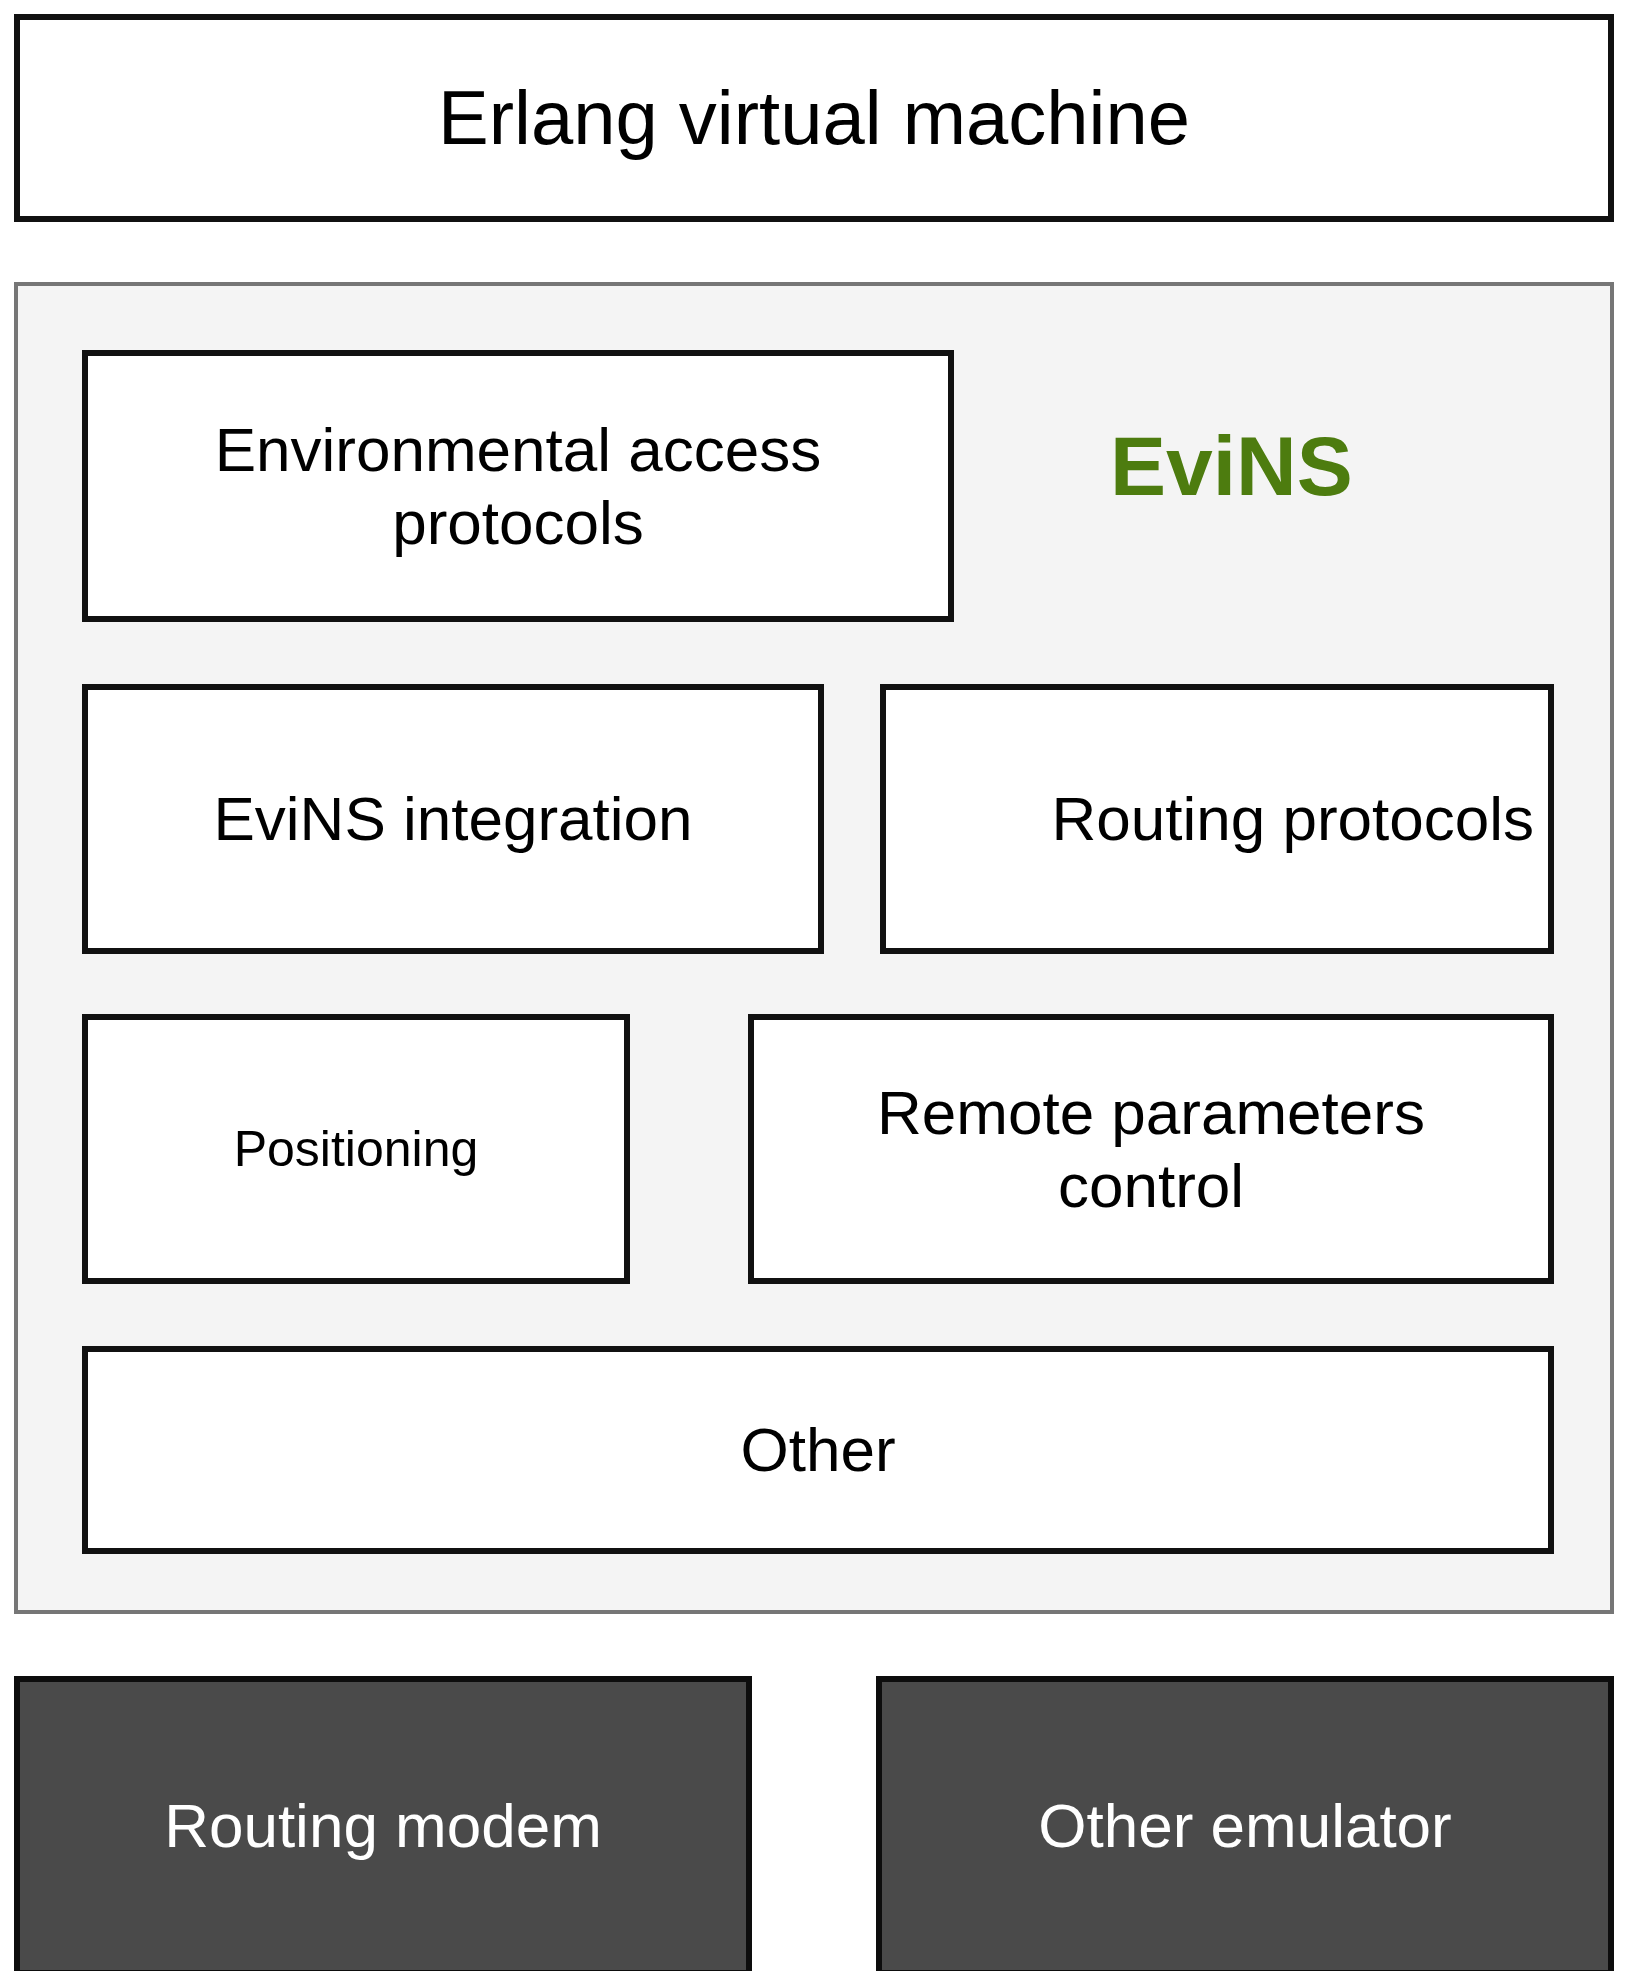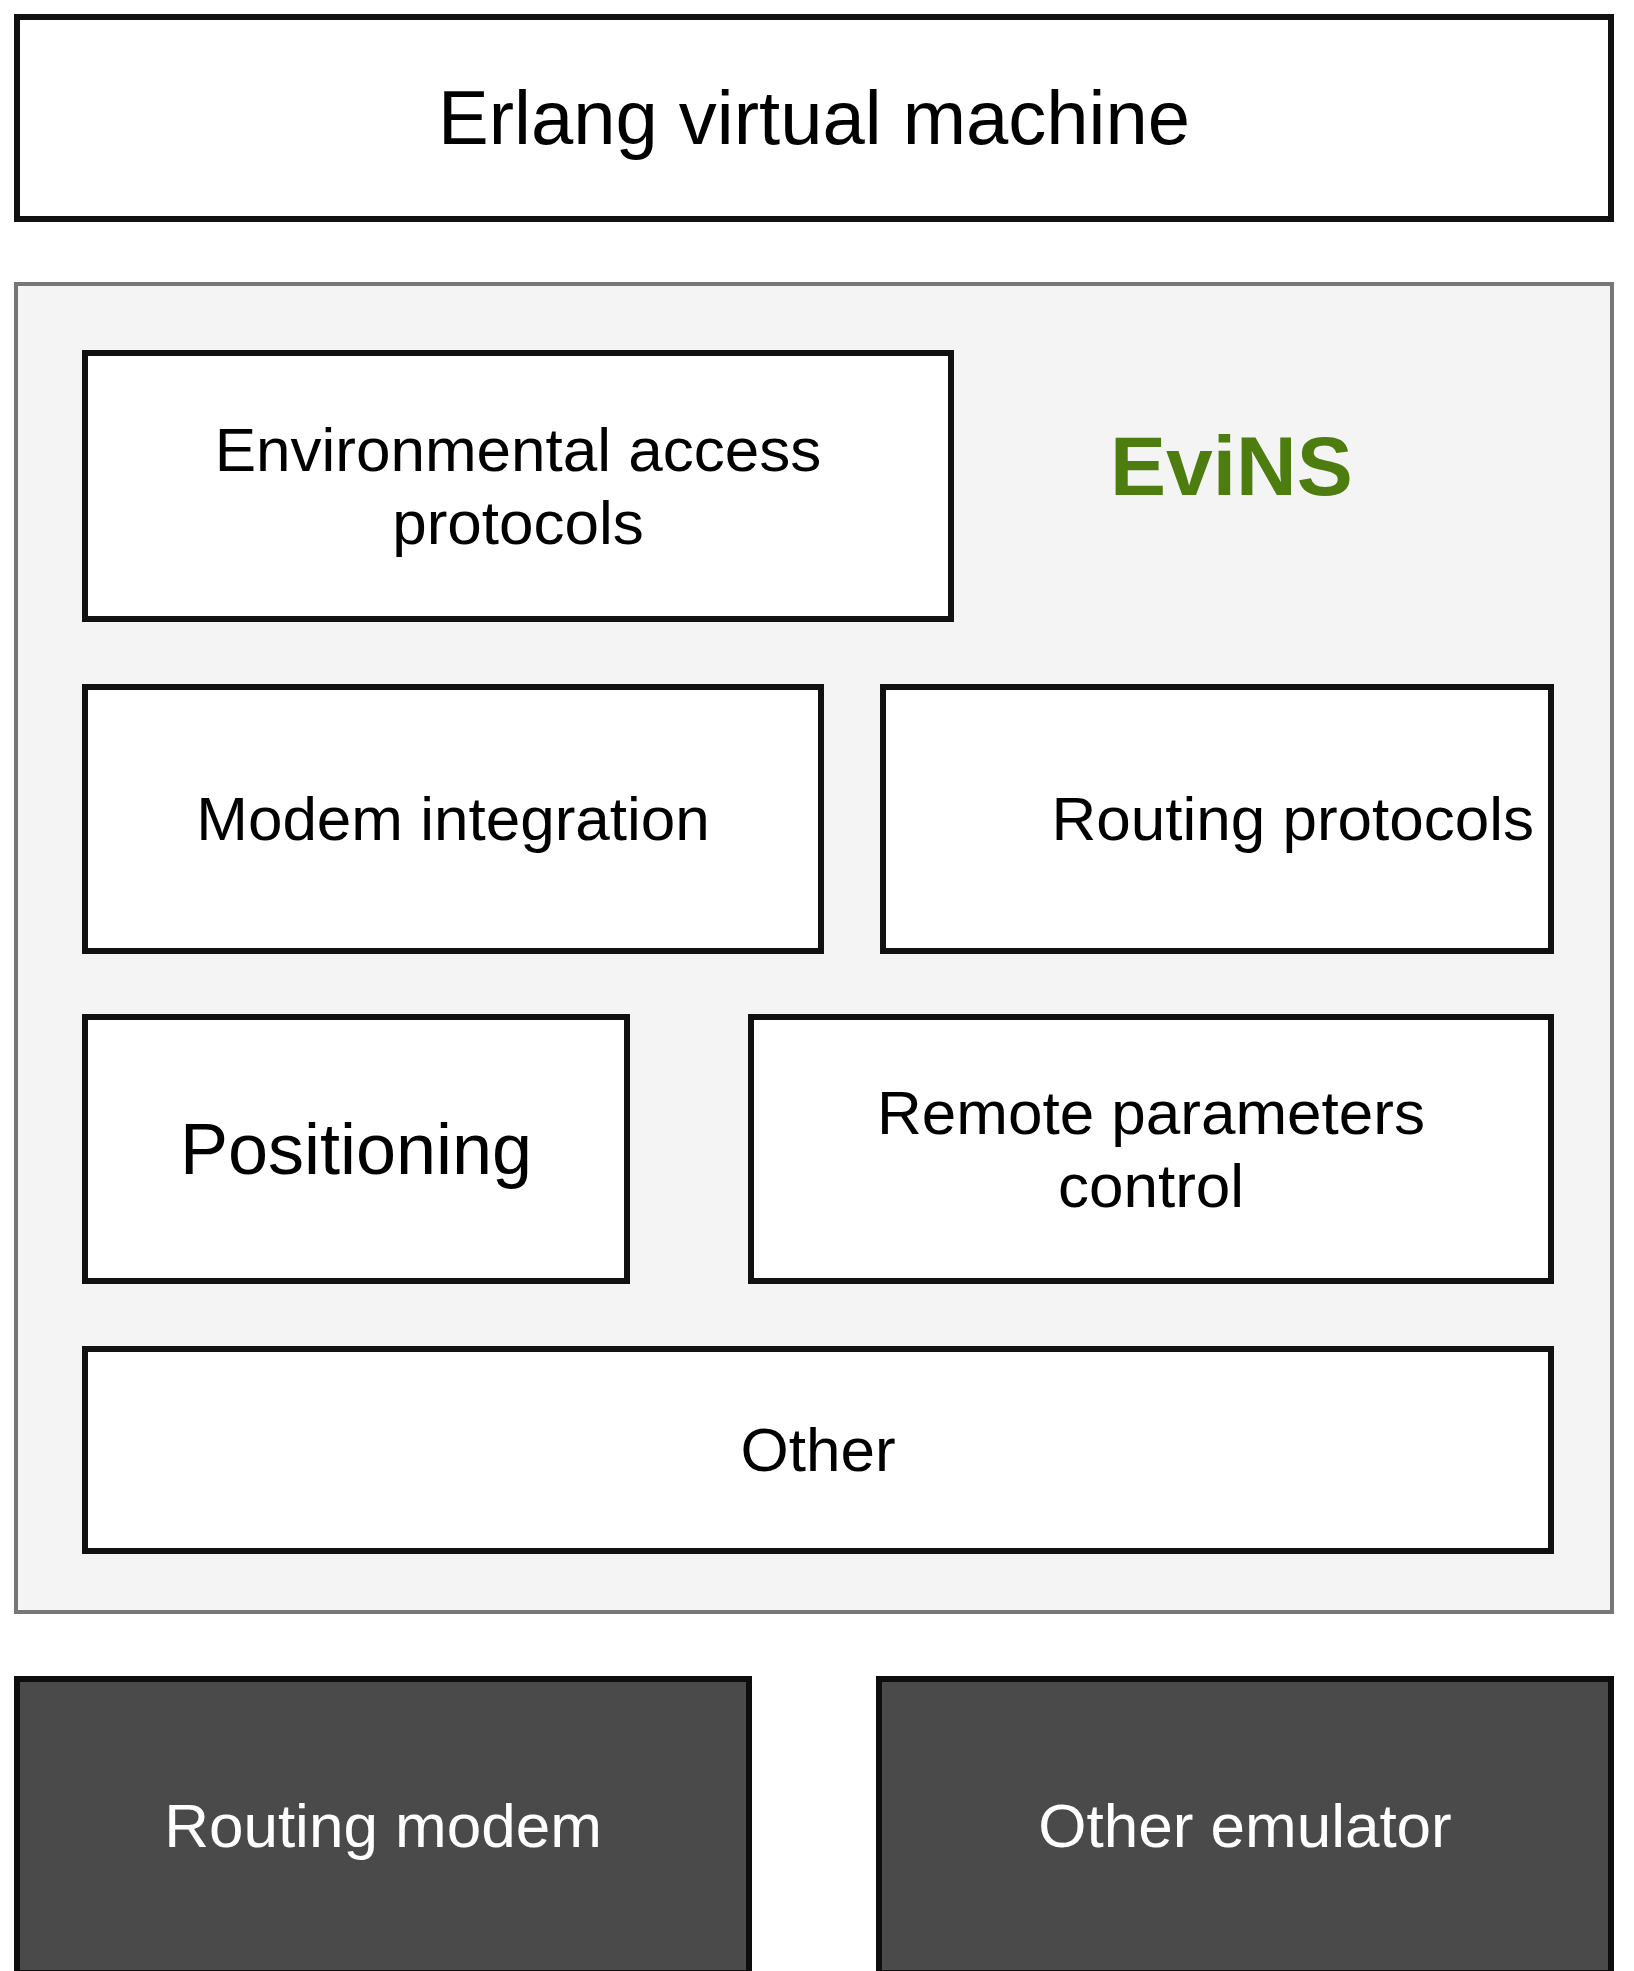--- a/index.html
+++ b/index.html
@@ -81,21 +81,21 @@
   #erlang-vm-box      { left: 14px;  top: 14px;   width: 1600px; height: 208px; font-size: 76px; }
 
   #evins-container    { left: 14px;  top: 282px;  width: 1600px; height: 1332px; text-decoration: underline; }
 
   #env-access-box     { left: 64px;  top: 64px;   width: 872px;  height: 272px; font-size: 62px; }
   #evins-label        { left: 1092px; top: 132px; font-size: 84px; }
 
   #sensor-box         { left: 64px;  top: 398px;  width: 742px;  height: 270px; font-size: 62px; }
   #routing-box        { left: 862px; top: 398px;  width: 674px;  height: 270px; font-size: 62px; justify-content: flex-end; }
 
-  #positioning-box    { left: 64px;  top: 728px;  width: 548px;  height: 270px; font-size: 72px; align-items: center; }
+  #positioning-box    { left: 64px;  top: 728px;  width: 548px;  height: 270px; font-size: 50px; align-items: center; }
   #remote-params-box  { left: 730px; top: 728px;  width: 806px;  height: 270px; font-size: 62px; }
 
   #other-box          { left: 64px;  top: 1060px; width: 1472px; height: 208px; font-size: 62px; }
 
   #physical-modem-box { left: 14px;  top: 1676px; width: 738px;  height: 300px; font-size: 62px; }
   #modem-emulator-box { left: 876px; top: 1676px; width: 738px;  height: 300px; font-size: 62px; }
 </style>
 </head>
 <body>
 
@@ -107,21 +107,21 @@
 
   <div class="container-evins" id="evins-container">
 
     <div class="box box--inner" id="env-access-box">
       <span class="label">Environmental access<br>protocols</span>
     </div>
 
     <div class="evins-title" id="evins-label">EviNS</div>
 
     <div class="box box--inner" id="sensor-box">
-      <span class="label">Modem integration</span>
+      <span class="label">EviNS integration</span>
     </div>
 
     <div class="box box--inner" id="routing-box">
       <span class="label">Routing protocols</span>
     </div>
 
     <div class="box box--inner" id="positioning-box">
       <span class="label">Positioning</span>
     </div>
 

